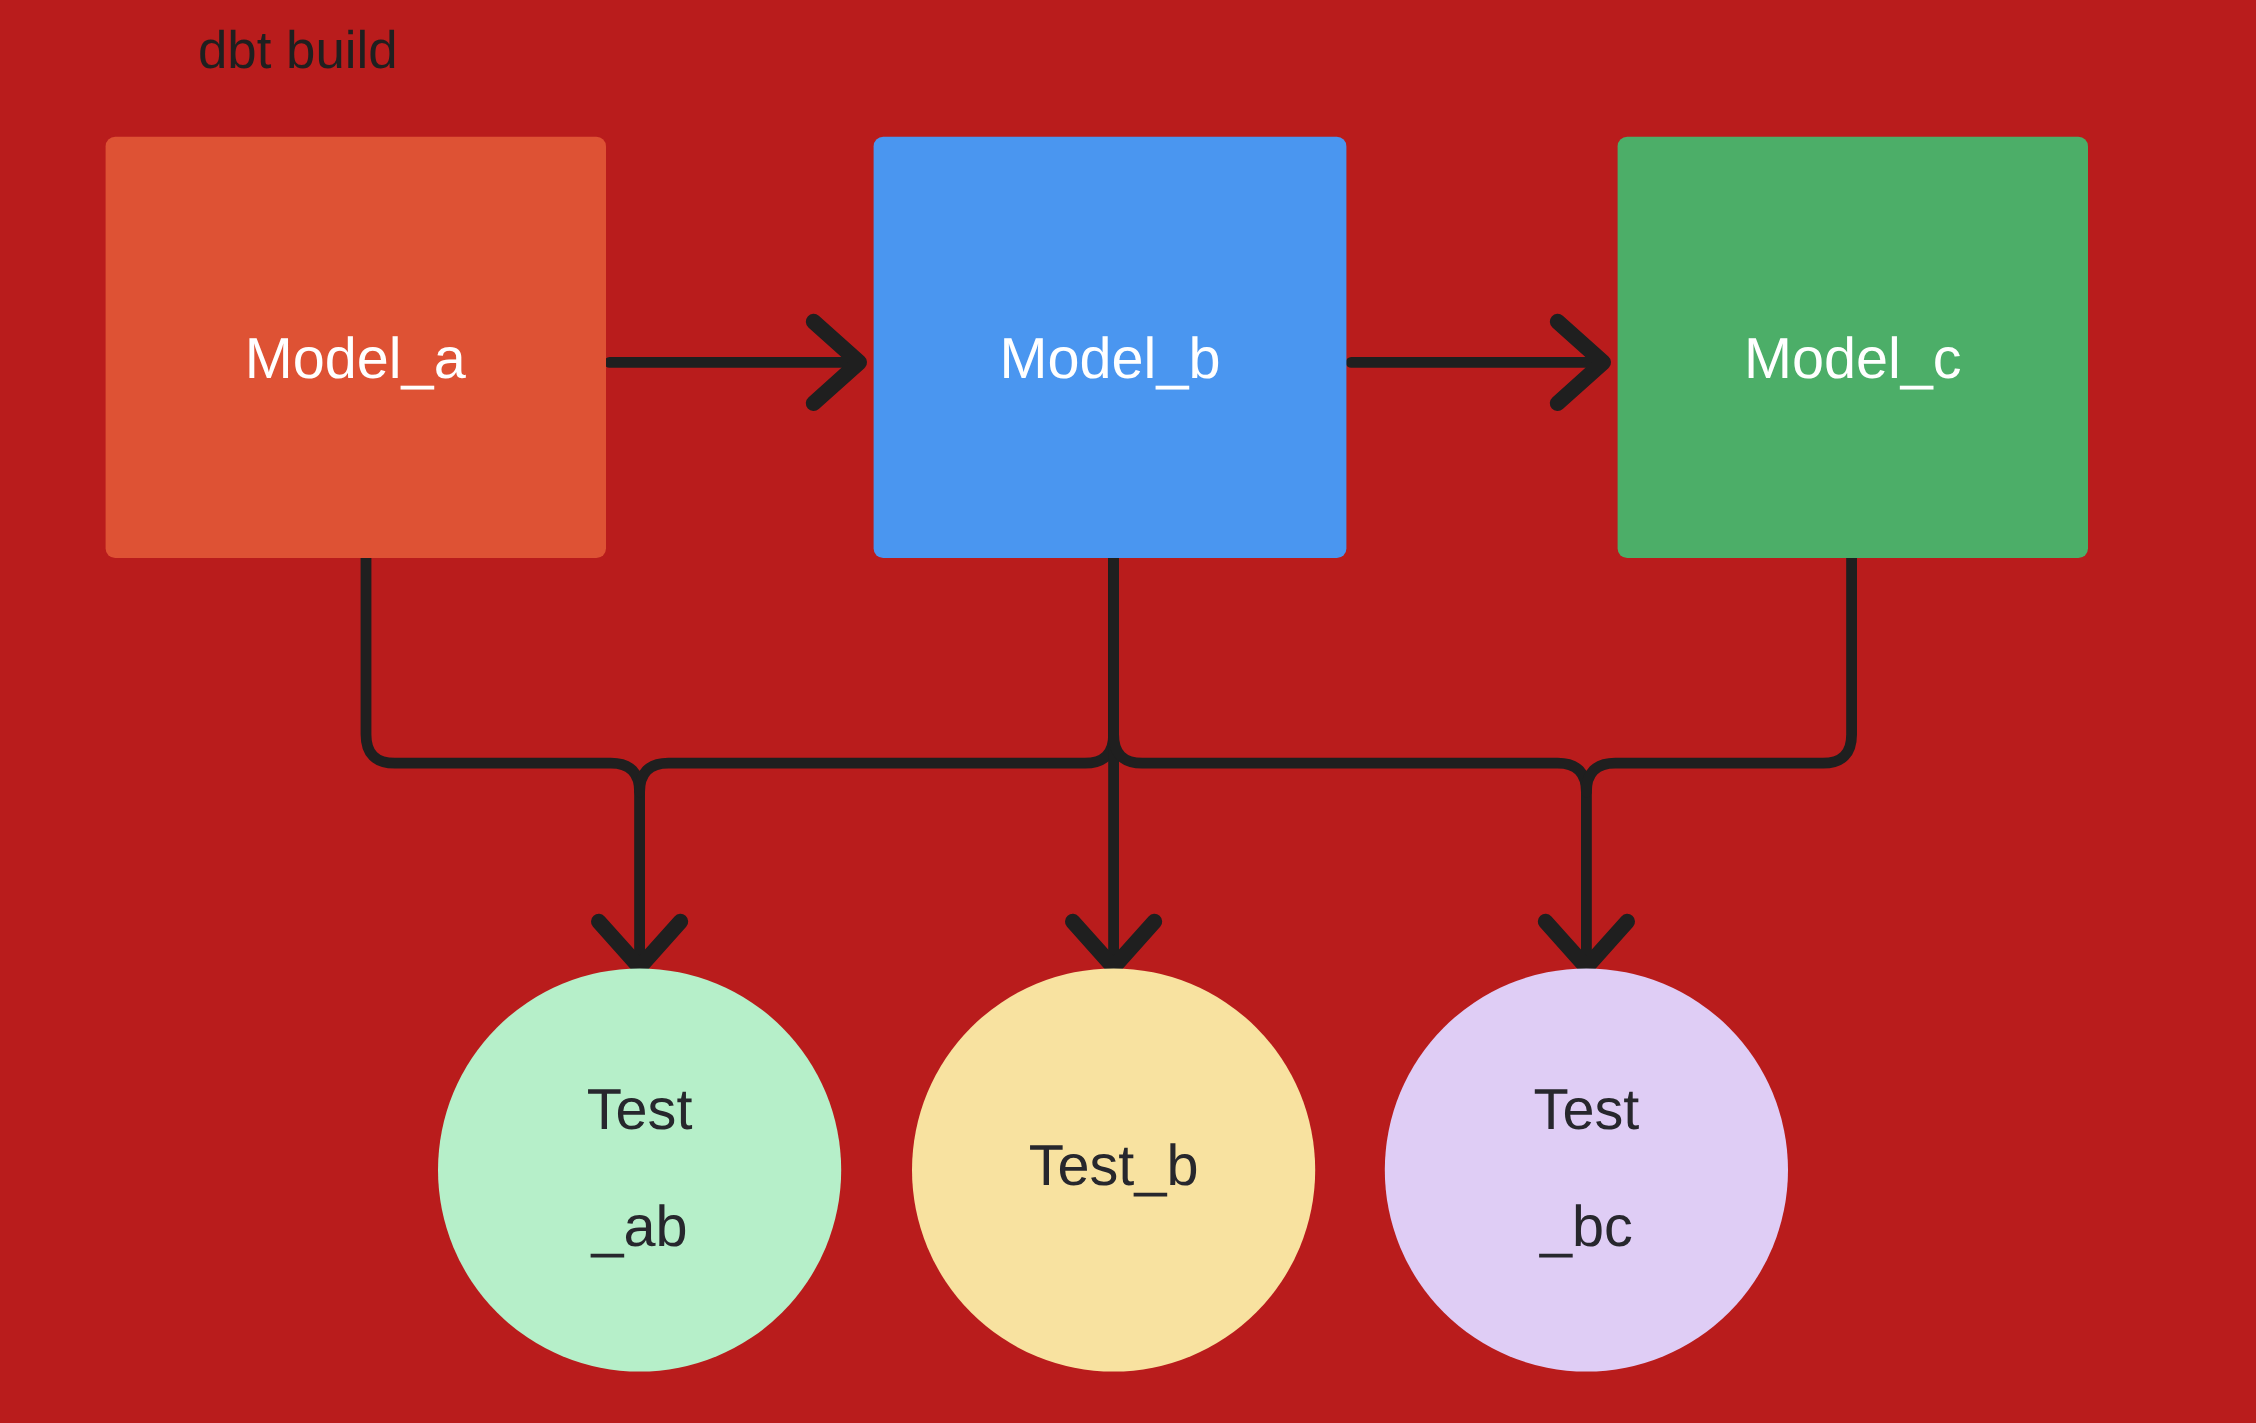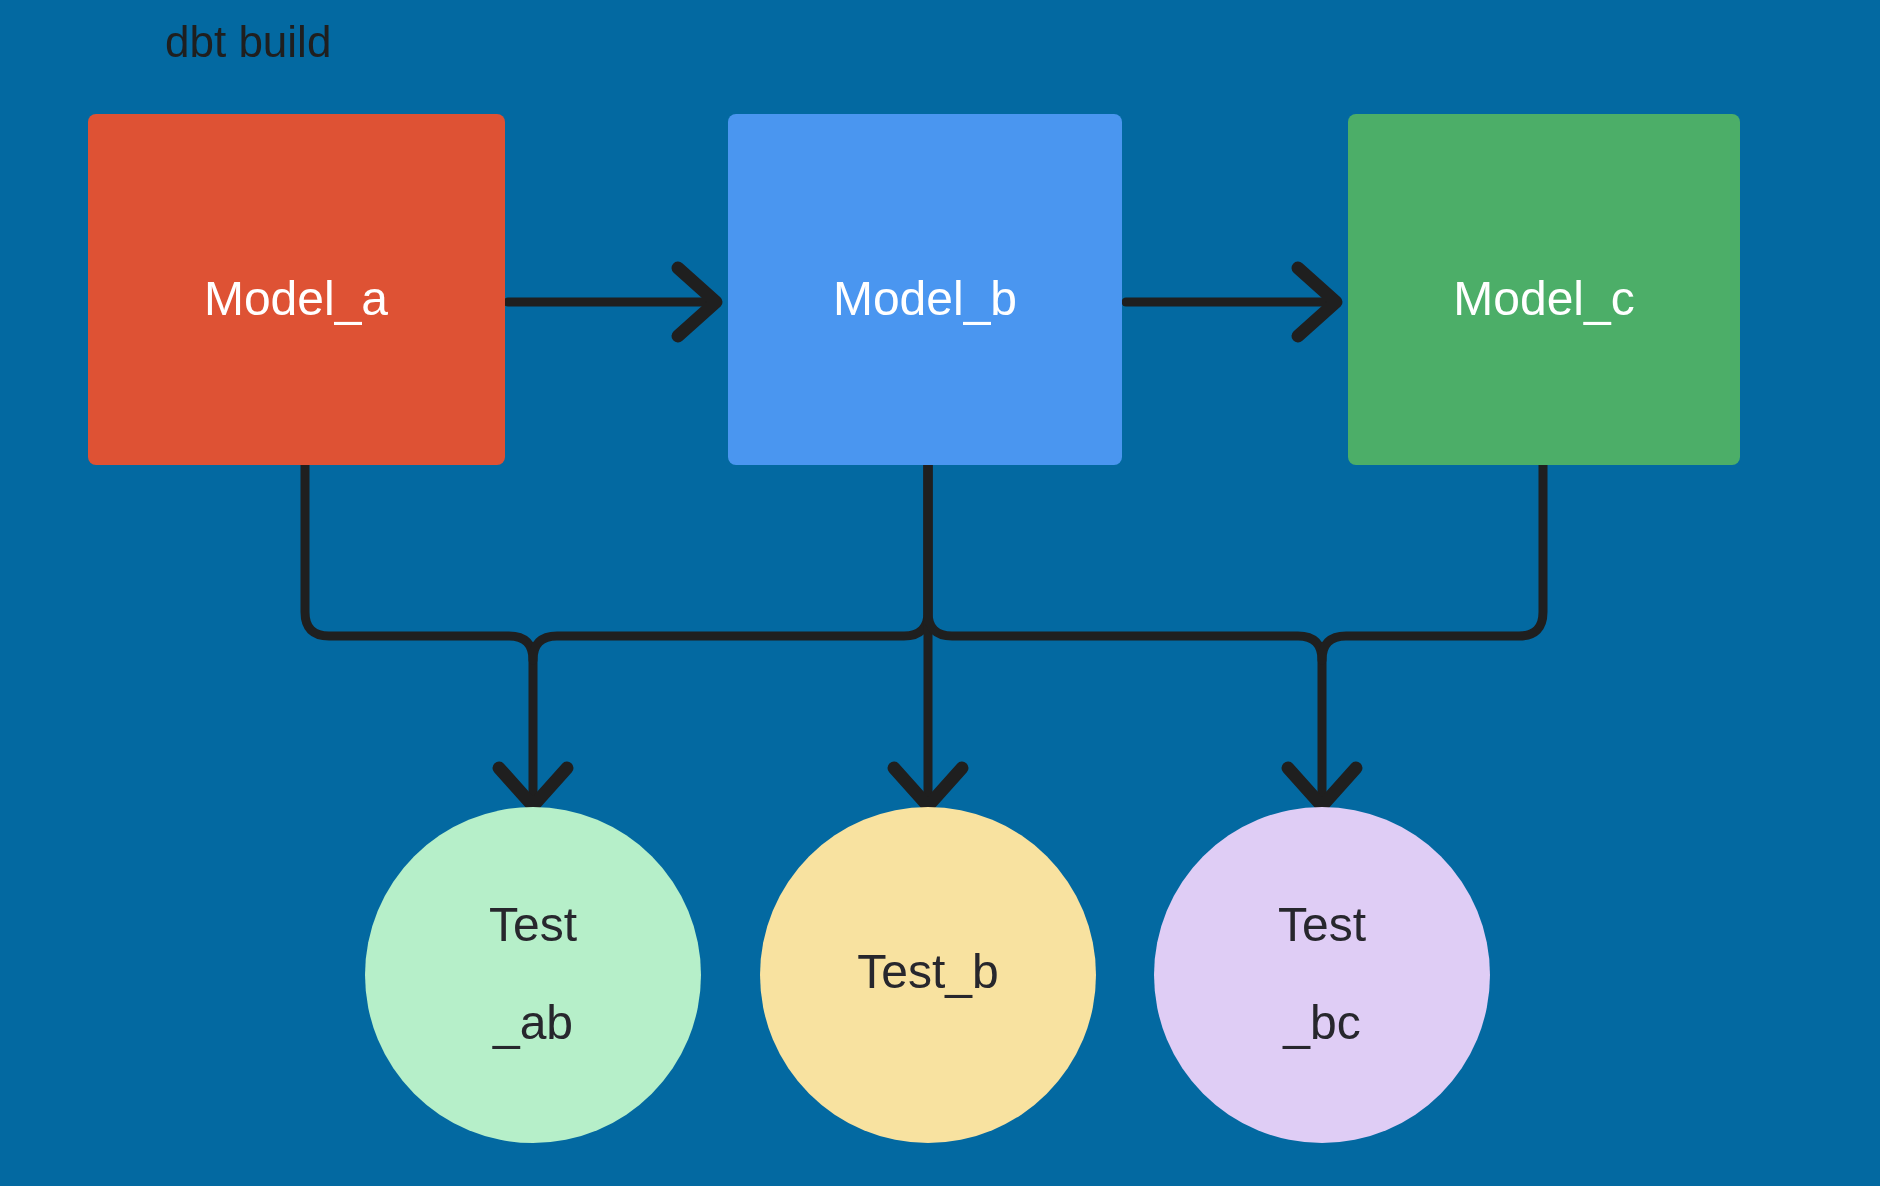--- a/index.html
+++ b/index.html
@@ -10,21 +10,21 @@
   body {
     width: 1880px;
     height: 1186px;
     font-family: "Liberation Sans", sans-serif;
     overflow: hidden;
   }
   #canvas {
     position: relative;
     width: 1880px;
     height: 1186px;
-    background: #0369a1;
+    background: #b91c1c;
     text-decoration: underline;
   }
   #diagram-svg {
     position: absolute;
     left: 0;
     top: 0;
     width: 1880px;
     height: 1186px;
     display: block;
   }

